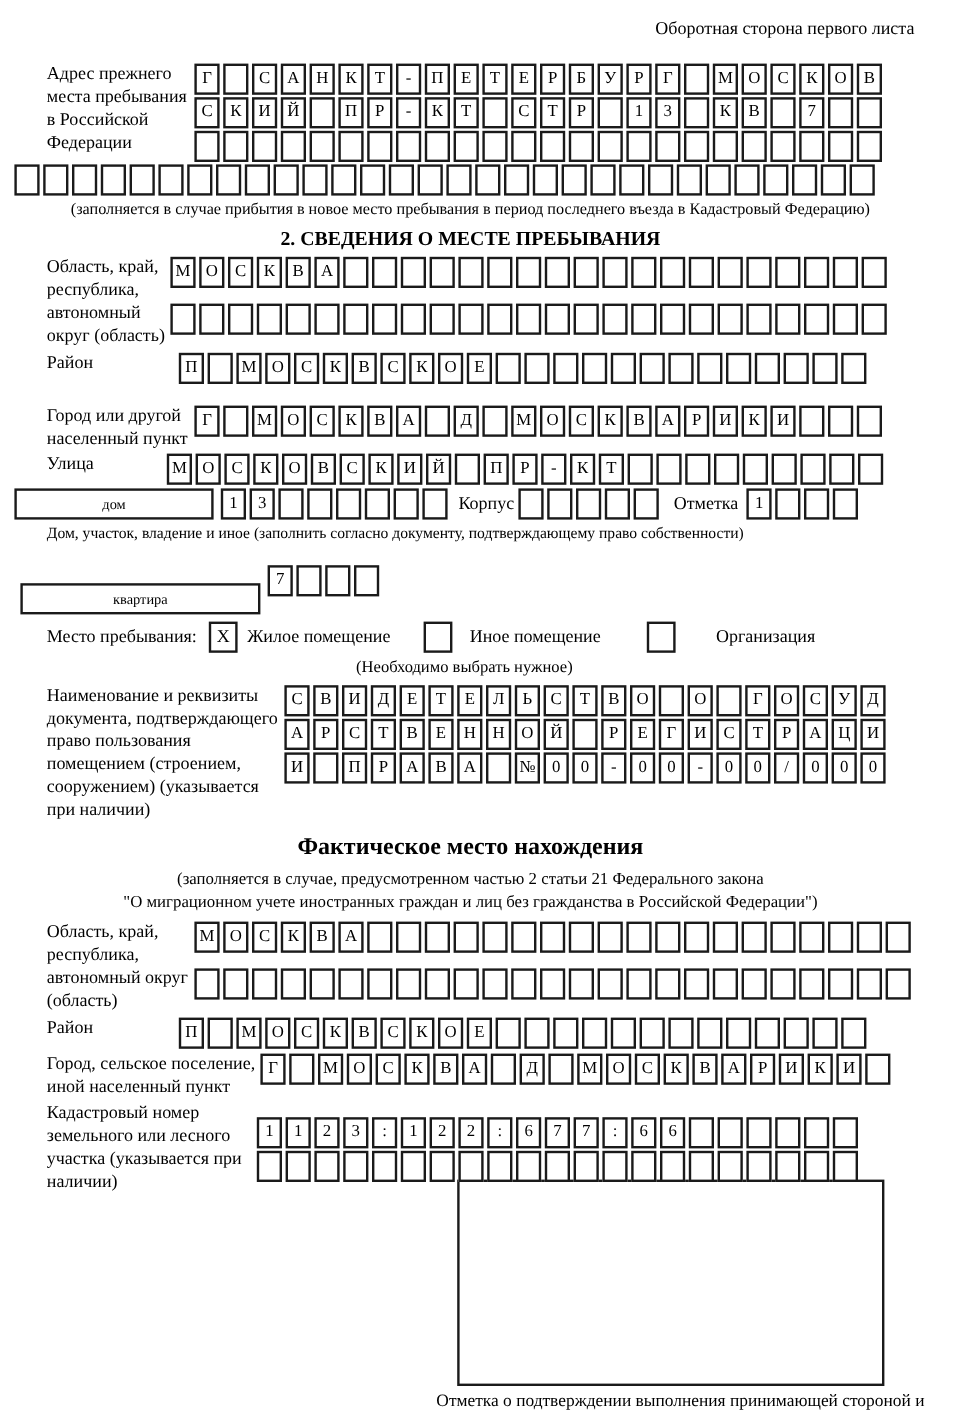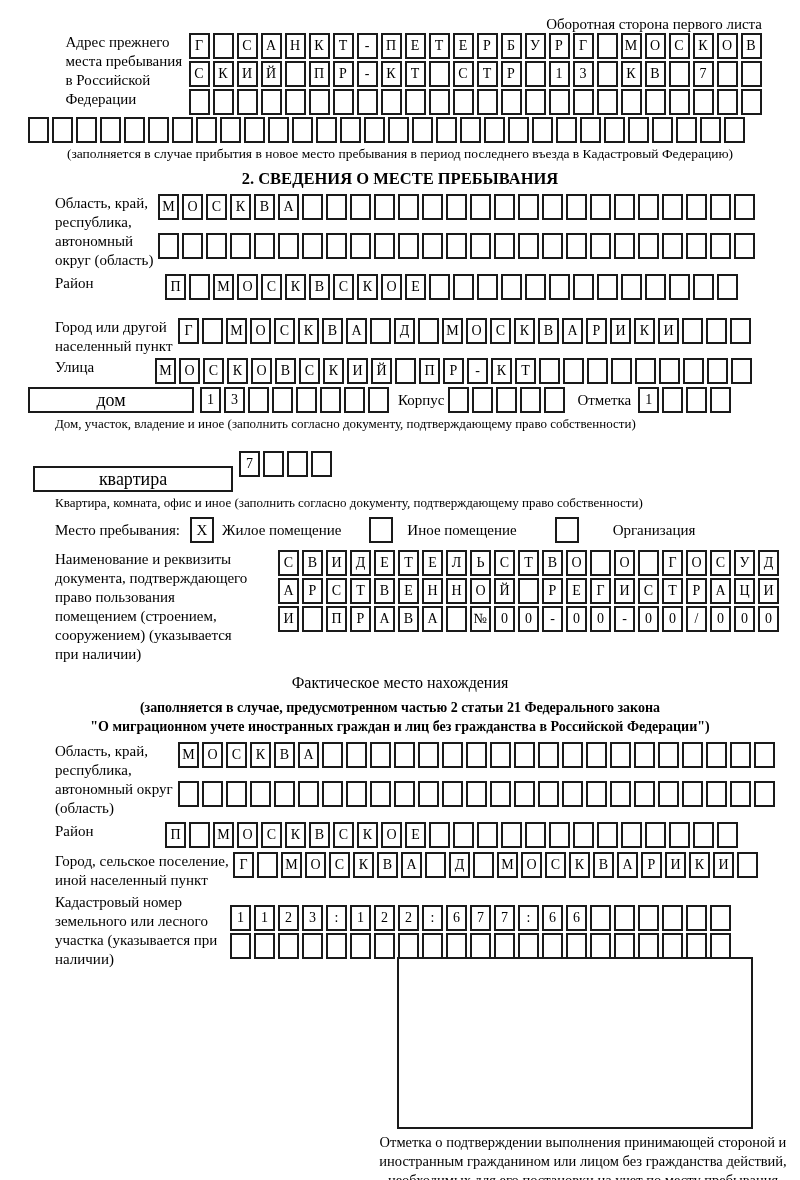--- a/index.html
+++ b/index.html
@@ -1,18 +1,18 @@
 <!DOCTYPE html>
 <html><head>
 <meta charset="utf-8">
 <style>
   html,body { margin:0; padding:0; background:#f2f2f2; }
   .page {
     width:800px; height:1180px; margin:0 auto; background:#ffffff;
-    box-sizing:border-box; padding:16px 28px 0 28px;
+    box-sizing:border-box; padding:16px 28px 0 12px;
     font-family:"Liberation Serif", "DejaVu Serif", serif;
     color:#000; overflow:hidden; position:relative;
   }
   .header { text-align:right; font-size:15px; padding-right:10px; }
 
   .frow { display:flex; align-items:flex-start; }
   .flabel { font-size:15px; line-height:19px; margin-left:27px; flex:0 0 auto; }
   .cellcol { display:flex; flex-direction:column; }
 
   .cellrow { display:flex; gap:3px; }
@@ -21,26 +21,26 @@
     width:21px; height:26px; border:2px solid #1a1a1a;
     display:flex; align-items:center; justify-content:center;
     font-size:14px; line-height:1; background:#fff;
   }
   .gap2 { margin-top:2px; }
 
   .note { font-size:13.5px; text-align:center; margin-top:3px; }
   .note-left { font-size:13px; margin-left:27px; margin-top:3px; }
 
   .sec-title { text-align:center; font-weight:bold; font-size:16.5px; margin:7px 0 5px 0; }
-  .sub-title { text-align:center; font-weight:normal; font-size:16px; margin:10px 0 6px 0; }
-  .fine { text-align:center; font-size:14px; line-height:19px;font-weight:bold; }
+  .sub-title { text-align:center; font-weight:bold; font-size:20px; margin:10px 0 6px 0; }
+  .fine { text-align:center; font-size:14px; line-height:19px; }
 
   .wide-box {
     box-sizing:border-box; border:2px solid #1a1a1a; height:26px;
-    display:flex; align-items:center; justify-content:center; font-size:18px;
+    display:flex; align-items:center; justify-content:center; font-size:12px;
     flex:0 0 auto; background:#fff;
   }
   .checkbox {
     box-sizing:border-box; width:24px; height:26px; border:2px solid #1a1a1a;
     display:flex; align-items:center; justify-content:center; font-size:15px;
     flex:0 0 auto; background:#fff;
   }
   .opt-label { font-size:15px; line-height:26px; }
 
   .stamp-box {
@@ -62,21 +62,21 @@
   .w-cityact { width:178px; }
   .w-cadastral { width:175px; }
 </style>
 </head>
 <body>
 
 <div class="page">
 
   <div class="header">Оборотная сторона первого листа</div>
 
-  <div class="frow" style="justify-content:center;">
+  <div class="frow" style="margin-top:20px;">
     <div class="flabel w-prev">Адрес прежнего места пребывания в Российской Федерации</div>
     <div class="cellcol">
       <div class="cellrow">
           <span class="cell">Г</span>
           <span class="cell"></span>
           <span class="cell">С</span>
           <span class="cell">А</span>
           <span class="cell">Н</span>
           <span class="cell">К</span>
           <span class="cell">Т</span>
@@ -371,33 +371,33 @@
 
   <div class="frow" style="margin-top:3px; align-items:center;">
     <div class="wide-box" style="width:200px; margin-left:5px;margin-top:31px;">квартира</div>
     <div class="cellrow" style="margin-left:6px;">
         <span class="cell">7</span>
         <span class="cell"></span>
         <span class="cell"></span>
         <span class="cell"></span>
       </div>
   </div>
-  <div class="note-left">Квартира, комната, офис и иное (заполнить согласно документу, подтверждающему право собственности)</div>
 
   <div class="frow" style="margin-top:6px; align-items:center;">
     <div class="opt-label" style="margin-left:27px;">Место пребывания:</div>
     <div class="checkbox" style="margin-left:10px;">X</div>
     <div class="opt-label" style="margin-left:8px;">Жилое помещение</div>
     <div class="checkbox" style="margin-left:28px;"></div>
     <div class="opt-label" style="margin-left:14px;">Иное помещение</div>
     <div class="checkbox" style="margin-left:38px;"></div>
     <div class="opt-label" style="margin-left:34px;">Организация</div>
   </div>
-
-  <div class="frow" style="margin-top:7px;gap:25px;">
+  <div style="font-size:13.8px; margin-left:210px; width:330px; text-align:center; margin-top:4px;">(Необходимо выбрать нужное)</div>
+
+  <div class="frow" style="margin-top:7px;">
     <div class="flabel w-doc">Наименование и реквизиты документа, подтверждающего право пользования помещением (строением, сооружением) (указывается при наличии)</div>
     <div class="cellcol">
       <div class="cellrow">
           <span class="cell">С</span>
           <span class="cell">В</span>
           <span class="cell">И</span>
           <span class="cell">Д</span>
           <span class="cell">Е</span>
           <span class="cell">Т</span>
           <span class="cell">Е</span>

